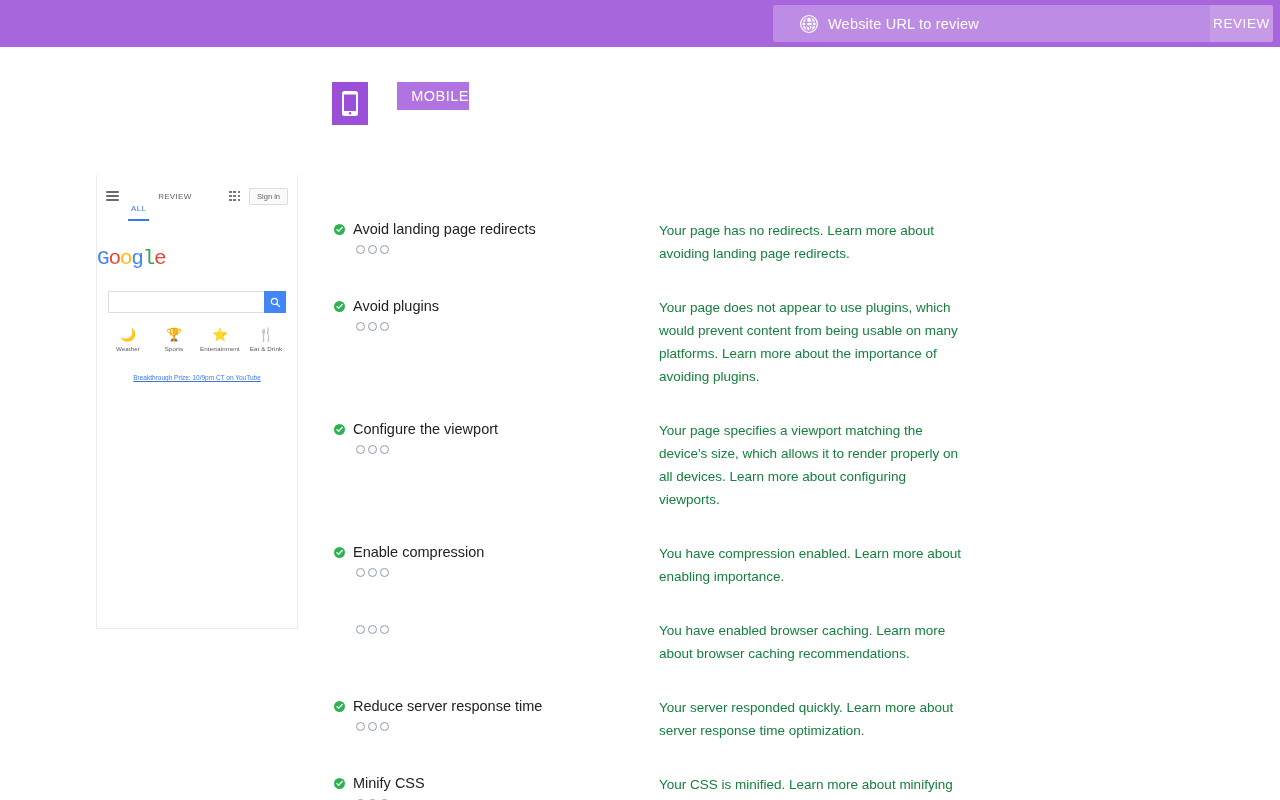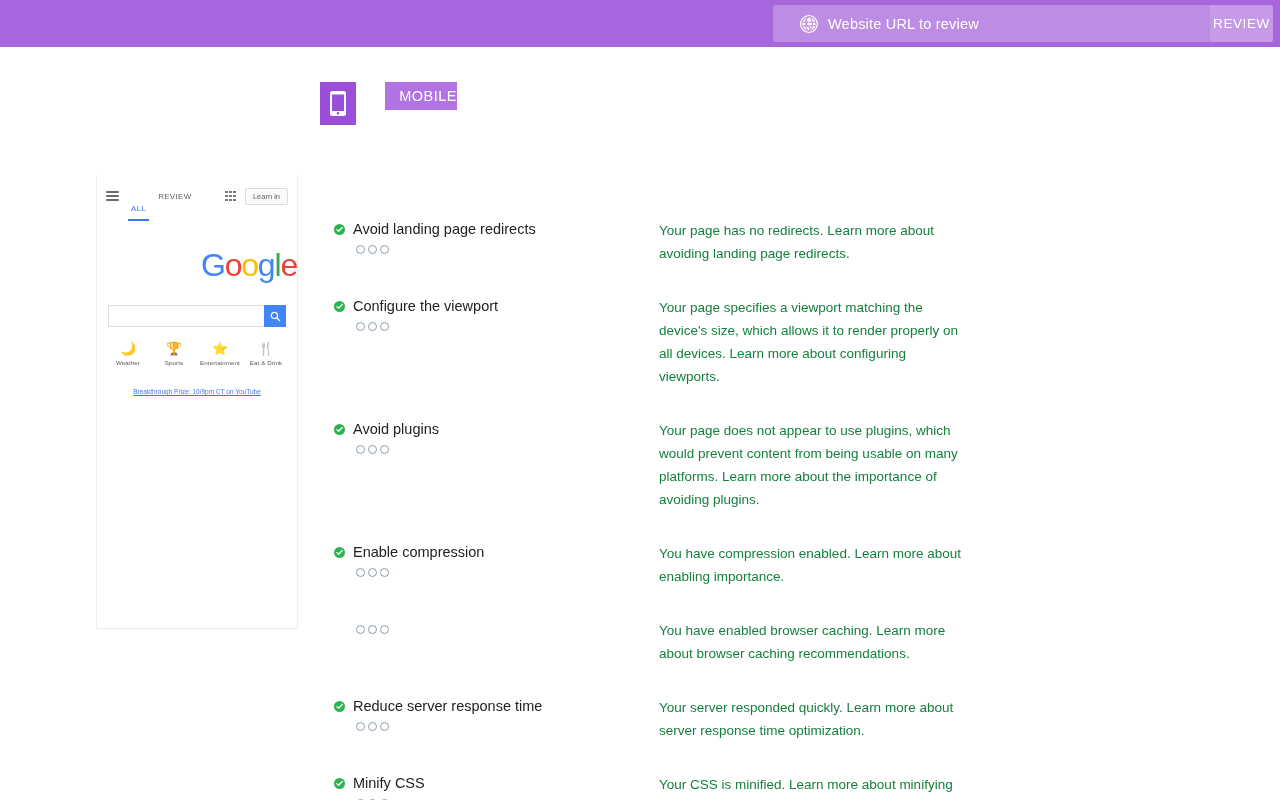--- a/index.html
+++ b/index.html
@@ -54,21 +54,21 @@
     color: #ffffff;
     font-size: 13.5px;
     letter-spacing: .6px;
     flex: 0 0 auto;
     cursor: pointer;
   }
 
   
   .mobile-tab {
     position: absolute;
-    top: 82px; left: 320px;
+    top: 82px; left: 332px;
     width: 137px; height: 28px;
     display: flex;
     cursor: pointer;
     gap: 29px;
   }
   .mobile-tab-icon {
     width: 56px; height: 43px;
     background: #9b4fd8;
     display: flex; align-items: center; justify-content: center;
   }
@@ -131,24 +131,24 @@
   .signin {
     border: 1px solid #dcdcdc;
     border-radius: 2px;
     padding: 3px 7px;
     font-size: 7.5px;
     color: #5f6368;
     background: #fafafa;
     cursor: pointer;
   }
   .glogo {
-    text-align: right;
+    text-align: left;
     margin-top: 40px;
-    font-family: Liberation Sans, sans-serif;
-    font-size: 32px;
+    font-family: Liberation Mono, monospace;
+    font-size: 21px;
     letter-spacing: -1.2px;
   }
   .glogo .b { color: #4285f4; }
   .glogo .r { color: #ea4335; }
   .glogo .y { color: #fbbc05; }
   .glogo .g { color: #34a853; }
   .gsearch {
     margin: 21px 11px 0 11px;
     display: flex;
     height: 22px;
@@ -264,21 +264,21 @@
       <i></i>
         <i></i>
         <i></i>
         <i></i>
         <i></i>
         <i></i>
         <i></i>
         <i></i>
         <i></i>
     </span>
-    <span class="signin">Learn in</span>
+    <span class="signin">Sign in</span>
   </div>
 
   <div class="glogo">
     <span class="b">G</span><span class="r">o</span><span class="y">o</span><span class="b">g</span><span class="g">l</span><span class="r">e</span>
   </div>
 
   <div class="gsearch">
     <div class="gsearch-input"></div>
     <div class="gsearch-btn">
       <svg width="11" height="11" viewBox="0 0 11 11">
@@ -334,60 +334,60 @@
 
   <div class="audit">
     <div class="audit-left">
       <div class="audit-head">
         <span class="check-icon">
           <svg width="11" height="11" viewBox="0 0 11 11">
               <circle cx="5.5" cy="5.5" r="5.5" fill="#2eb350"></circle>
               <path d="M2.9 5.6 L4.6 7.3 L8.2 3.5" fill="none" stroke="#ffffff" stroke-width="1.3" stroke-linecap="round" stroke-linejoin="round"></path>
             </svg>
         </span>
+        <span class="audit-title">Avoid plugins</span>
+      </div>
+      <div class="dots">
+          <i></i>
+          <i></i>
+          <i></i>
+        </div>
+    </div>
+    <div class="audit-right">Your page does not appear to use plugins, which would prevent content from being usable on many platforms. Learn more about the importance of avoiding plugins.</div>
+  </div>
+
+  <div class="audit">
+    <div class="audit-left">
+      <div class="audit-head">
+        <span class="check-icon">
+          <svg width="11" height="11" viewBox="0 0 11 11">
+              <circle cx="5.5" cy="5.5" r="5.5" fill="#2eb350"></circle>
+              <path d="M2.9 5.6 L4.6 7.3 L8.2 3.5" fill="none" stroke="#ffffff" stroke-width="1.3" stroke-linecap="round" stroke-linejoin="round"></path>
+            </svg>
+        </span>
         <span class="audit-title">Configure the viewport</span>
       </div>
       <div class="dots">
           <i></i>
           <i></i>
           <i></i>
         </div>
     </div>
     <div class="audit-right">Your page specifies a viewport matching the device's size, which allows it to render properly on all devices. Learn more about configuring viewports.</div>
   </div>
 
   <div class="audit">
     <div class="audit-left">
       <div class="audit-head">
         <span class="check-icon">
           <svg width="11" height="11" viewBox="0 0 11 11">
               <circle cx="5.5" cy="5.5" r="5.5" fill="#2eb350"></circle>
               <path d="M2.9 5.6 L4.6 7.3 L8.2 3.5" fill="none" stroke="#ffffff" stroke-width="1.3" stroke-linecap="round" stroke-linejoin="round"></path>
             </svg>
         </span>
-        <span class="audit-title">Avoid plugins</span>
-      </div>
-      <div class="dots">
-          <i></i>
-          <i></i>
-          <i></i>
-        </div>
-    </div>
-    <div class="audit-right">Your page does not appear to use plugins, which would prevent content from being usable on many platforms. Learn more about the importance of avoiding plugins.</div>
-  </div>
-
-  <div class="audit">
-    <div class="audit-left">
-      <div class="audit-head">
-        <span class="check-icon">
-          <svg width="11" height="11" viewBox="0 0 11 11">
-              <circle cx="5.5" cy="5.5" r="5.5" fill="#2eb350"></circle>
-              <path d="M2.9 5.6 L4.6 7.3 L8.2 3.5" fill="none" stroke="#ffffff" stroke-width="1.3" stroke-linecap="round" stroke-linejoin="round"></path>
-            </svg>
-        </span>
         <span class="audit-title">Enable compression</span>
       </div>
       <div class="dots">
           <i></i>
           <i></i>
           <i></i>
         </div>
     </div>
     <div class="audit-right">You have compression enabled. Learn more about enabling importance.</div>
   </div>

